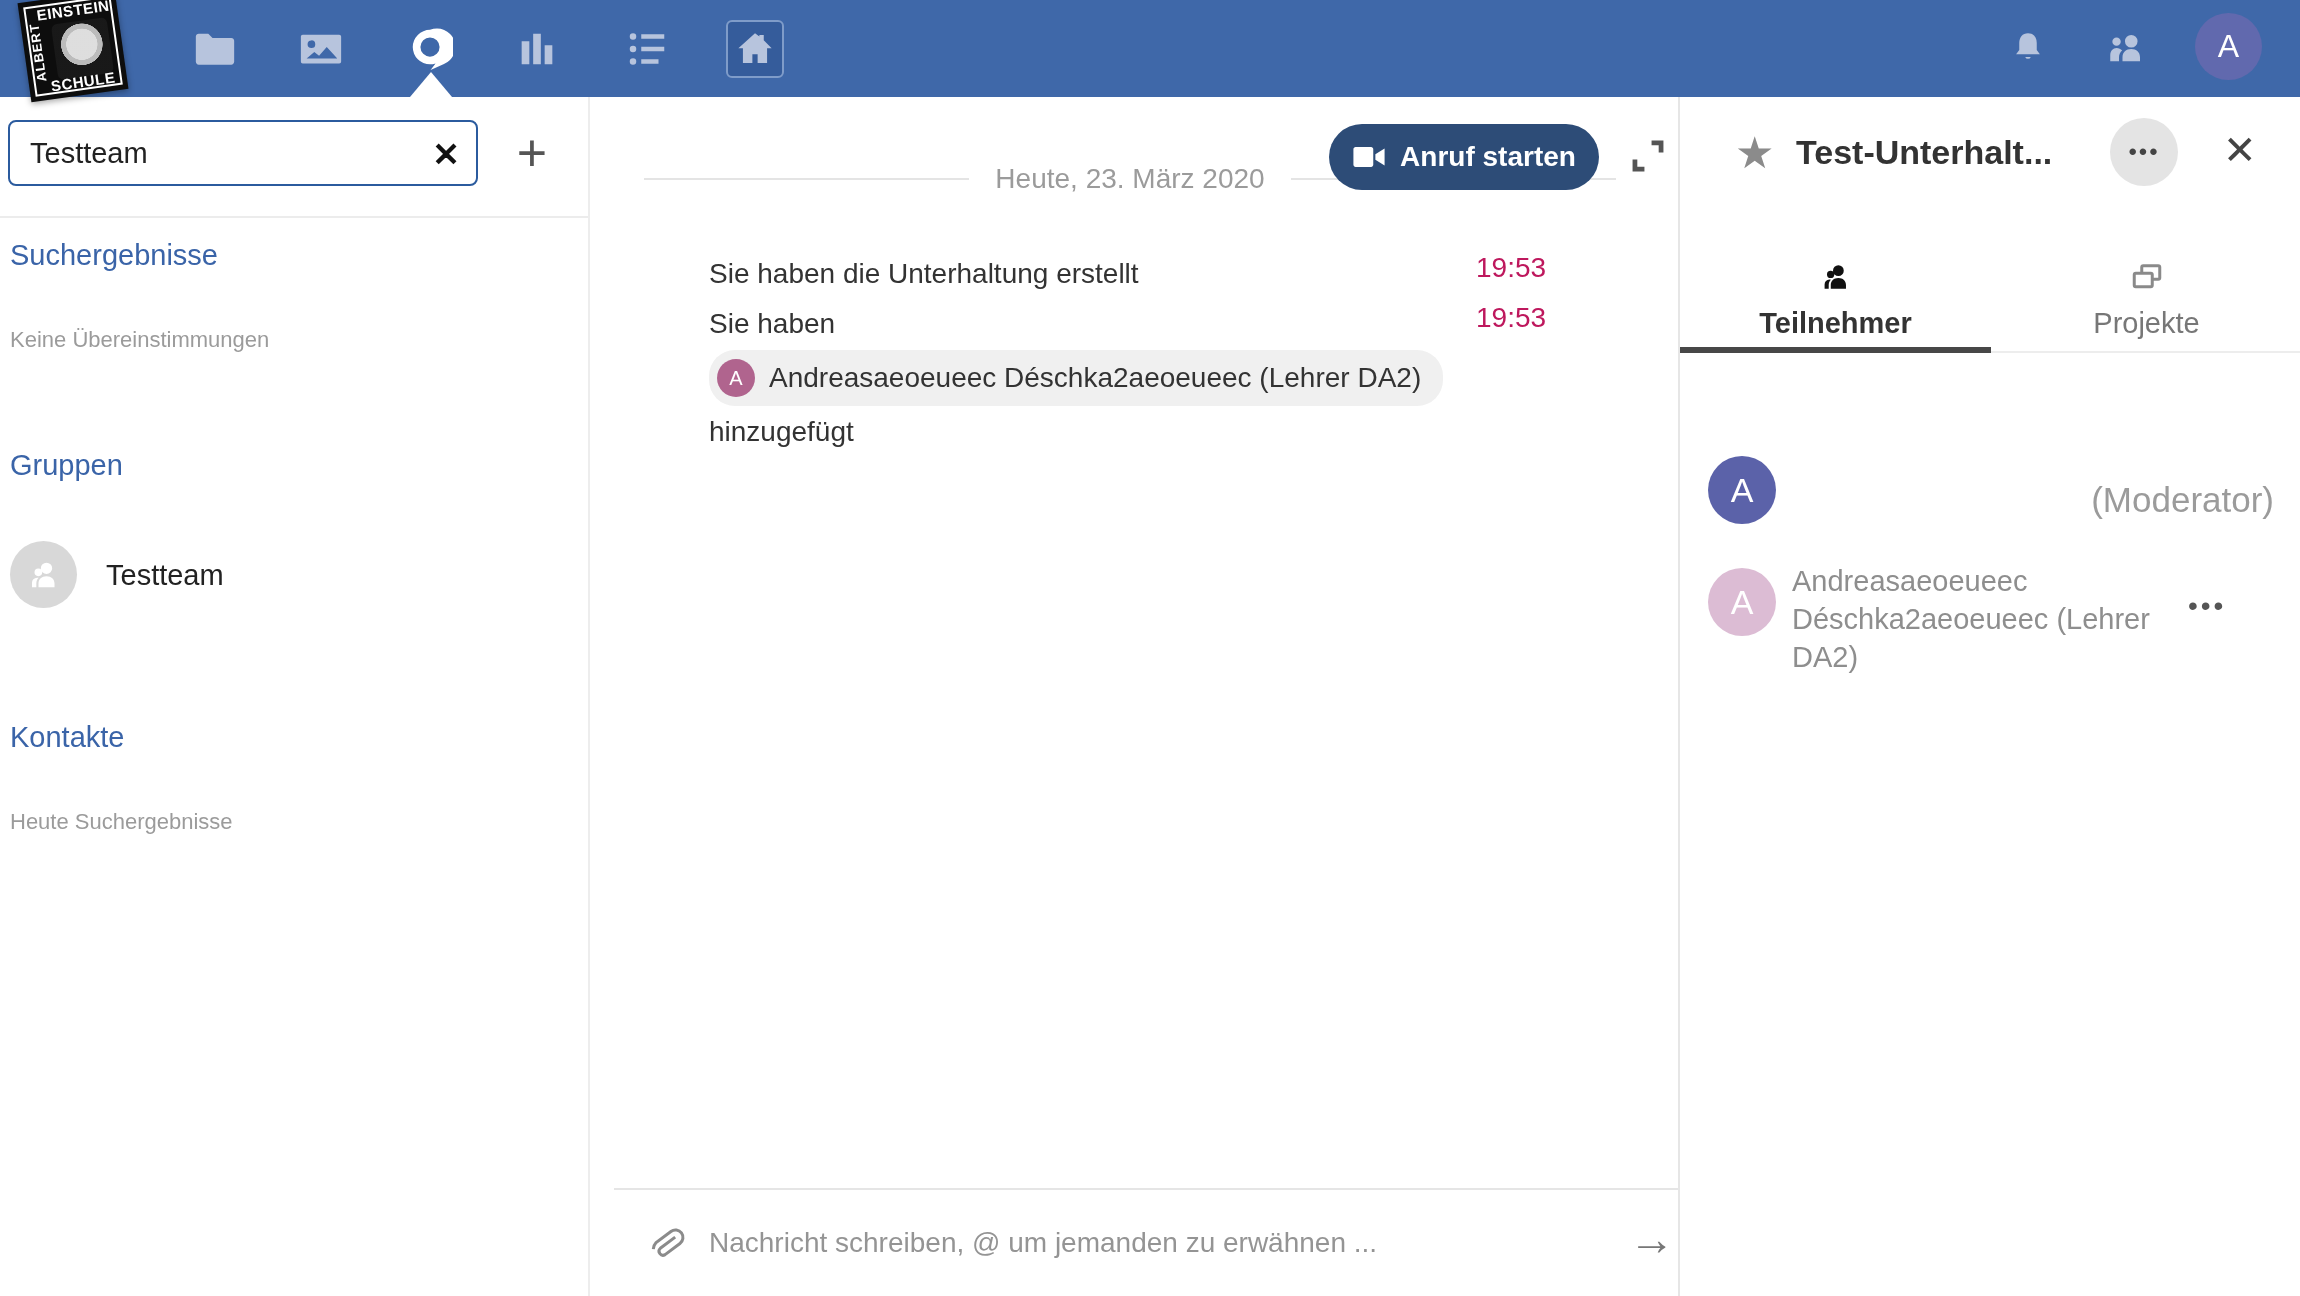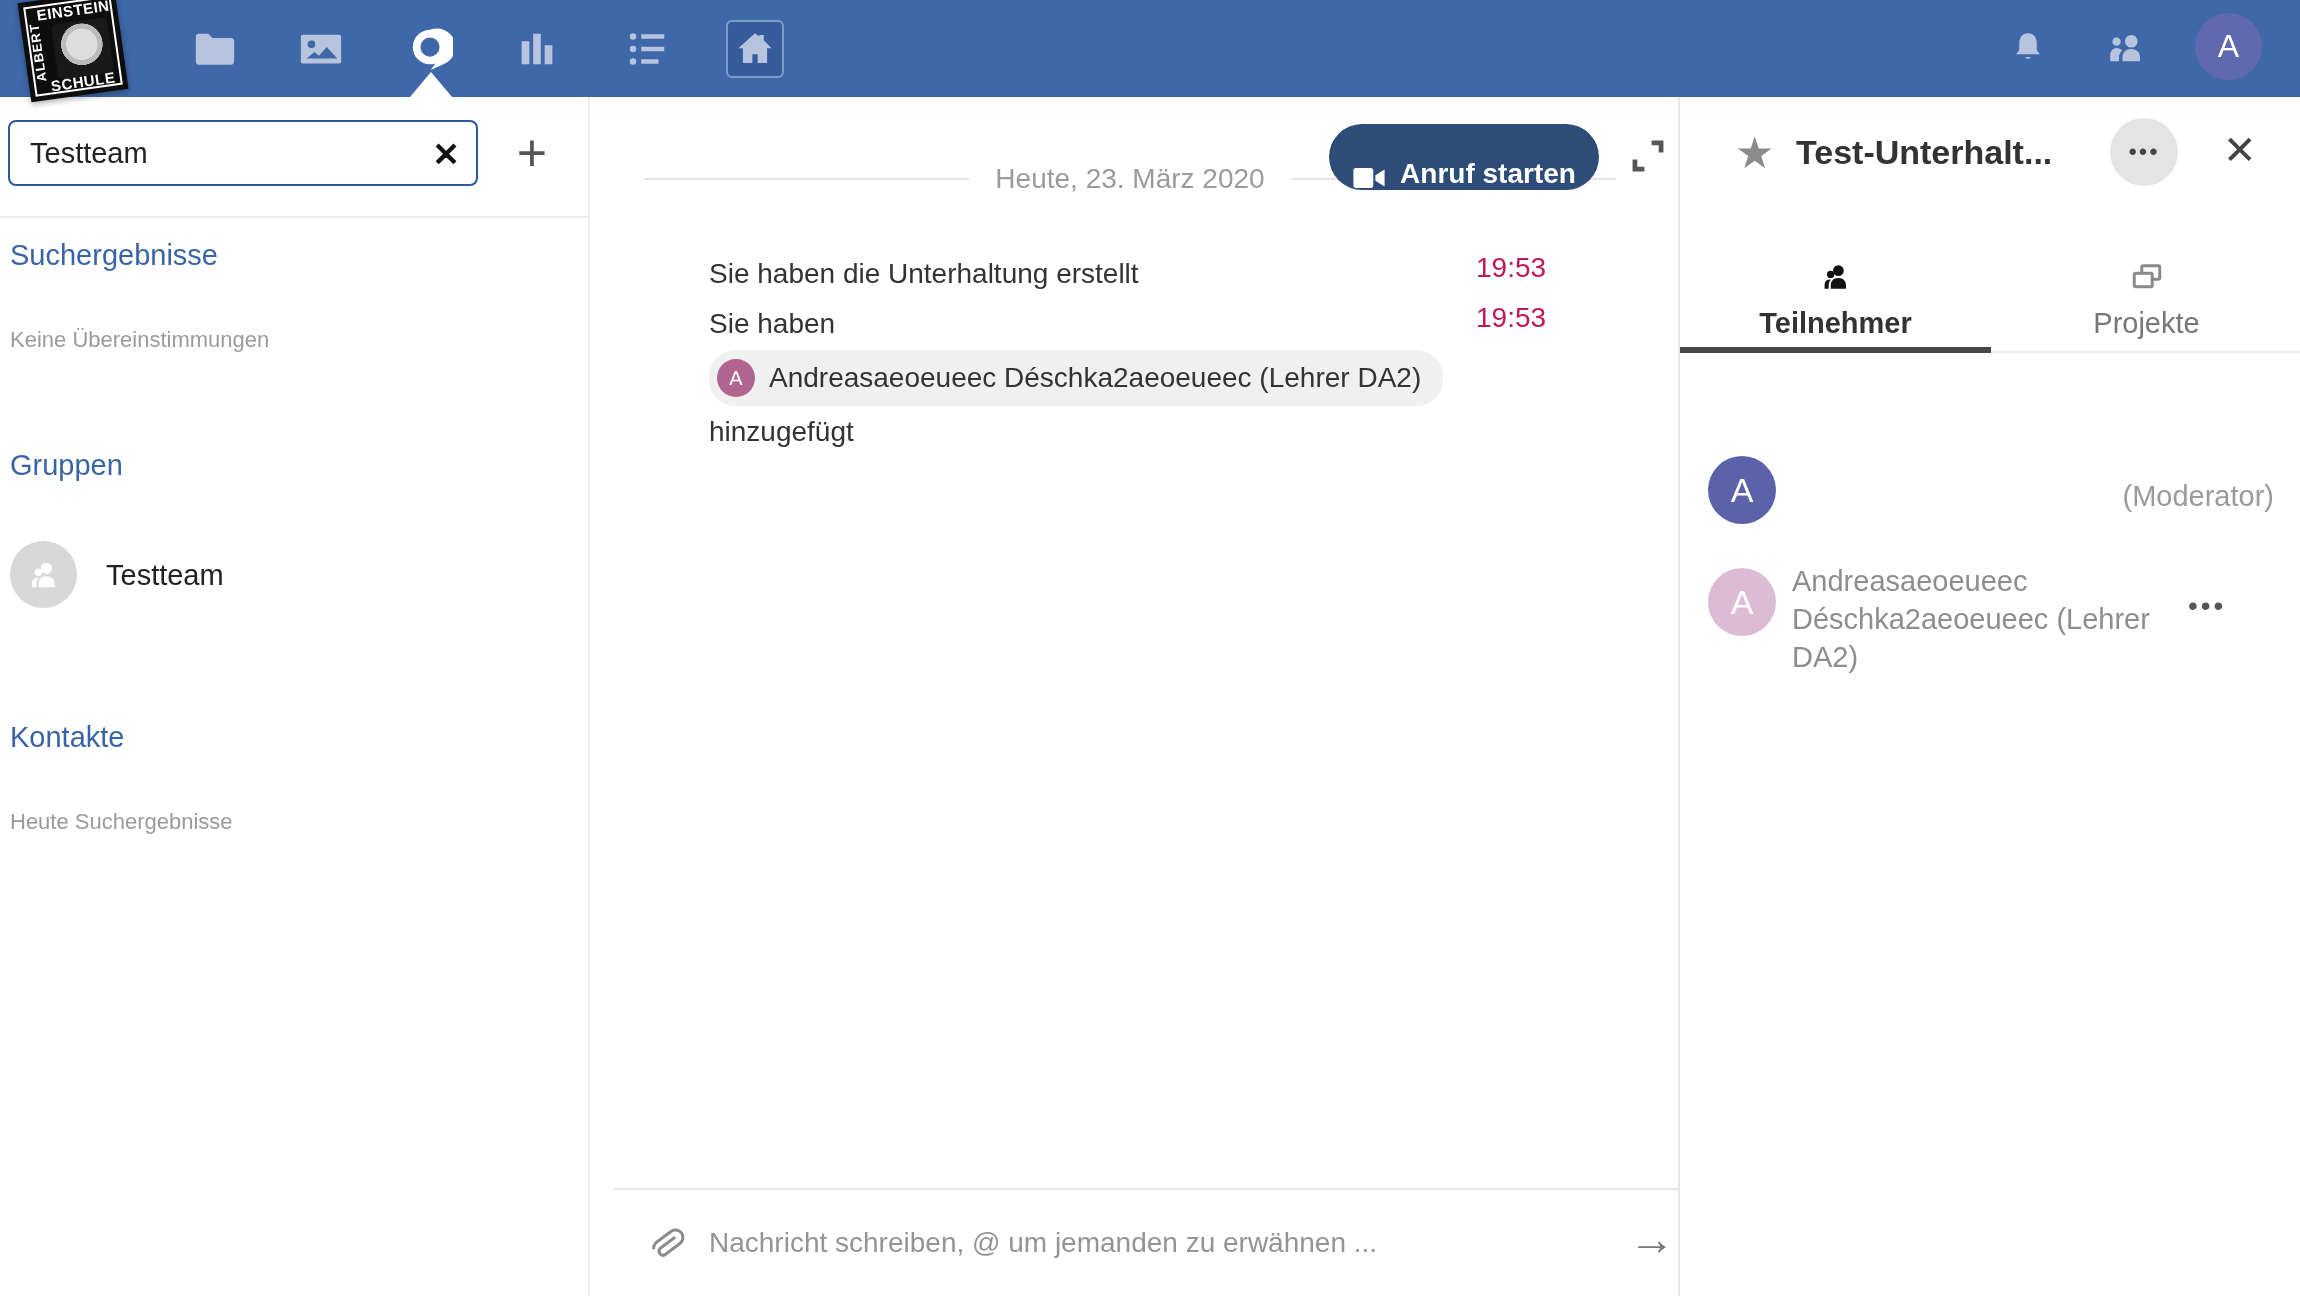--- a/index.html
+++ b/index.html
@@ -46,21 +46,21 @@
     display:flex; align-items:center; justify-content:center; }
   .group-avatar svg { width:40px; height:40px; fill:#fff; }
   .group-name { position:absolute; left:106px; top:22px; font-size:29px; color:#222; }
 
   
   .chat { position:absolute; left:590px; top:97px; width:1088px; height:1093px; background:#fff; border-right:2px solid #4d7c0f;margin-left:24px; }
   .date-sep { position:absolute; left:30px; top:66px; width:972px; height:32px; text-align:center; }
   .date-sep::before { content:""; position:absolute; left:0; right:0; top:15px; height:2px; background:#e4e4e4; }
   .date-sep span { position:relative; background:#fff; padding:0 26px; font-size:28px; color:#9b9b9b; }
   .call-button { position:absolute; left:715px; top:27px; width:270px; height:66px; border:none; border-radius:34px;
-    background:#2d4c77; color:#fff; font-size:28px; font-weight:bold; display:flex; align-items:flex-end; justify-content:center;
+    background:#2d4c77; color:#fff; font-size:28px; font-weight:bold; display:flex; align-items:center; justify-content:center;
     gap:14px; cursor:pointer; font-family:"Liberation Sans", sans-serif; z-index:2; }
   .call-button svg { width:34px; height:24px; fill:#fff; }
   .expand-btn { position:absolute; left:1012px; top:38px; width:44px; height:44px; background:transparent; border:none; cursor:pointer; }
   .expand-btn svg { width:38px; height:38px; stroke:#555; stroke-width:4; fill:none; }
   .msg-text { position:absolute; left:95px; width:770px; font-size:28px; color:#333; line-height:44px; }
   .msg-time { position:absolute; left:862px; font-size:28px; color:#be185d; }
   .mention-chip { display:inline-flex; align-items:center; gap:14px; background:#f0f0f0; border-radius:26px;
     padding:6px 22px 6px 8px; margin:4px 0; vertical-align:middle; cursor:pointer; }
   .mention-avatar { width:38px; height:38px; border-radius:50%; display:inline-flex; align-items:center; justify-content:center;
     color:#fff; font-size:20px; flex:0 0 auto; }
@@ -86,21 +86,21 @@
   .tab.active .tab-label { color:#333; font-weight:bold; }
   .tab-underline { position:absolute; left:0; top:250px; width:311px; height:6px; background:#474747; }
   .tab-baseline { position:absolute; left:311px; top:254px; width:311px; height:2px; background:#ededed; }
   .panel-add-input { position:absolute; left:22px; top:285px; width:582px; height:70px; border:2px solid #d9d9d9; border-radius:6px;
     font-size:28px; padding:0 20px; outline:none; color:#222; font-family:"Liberation Sans", sans-serif; }
   .participant { position:absolute; left:0; width:622px; cursor:pointer; }
   .p-avatar { position:absolute; left:28px; width:68px; height:68px; border-radius:50%; display:flex; align-items:center; justify-content:center;
     color:#fff; font-size:34px; }
   .p-name { position:absolute; left:112px; width:382px; font-size:29px; line-height:38px; color:#222; }
   .p-name.muted { color:#8e8e8e; }
-  .p-role { position:absolute; right:28px; top:28px; font-size:29px; color:#9b9b9b; }
+  .p-role { position:absolute; right:28px; top:28px; font-size:35px; color:#9b9b9b; }
   .p-menu { position:absolute; left:508px; top:28px; font-size:28px; letter-spacing:3px; color:#555; background:none; border:none; cursor:pointer; }
 </style>
 </head>
 <body>
 
 <div class="topbar">
   <div class="logo">
     <div class="logo-face"></div>
     <div class="logo-frame"></div>
     <div class="logo-top">EINSTEIN</div>

